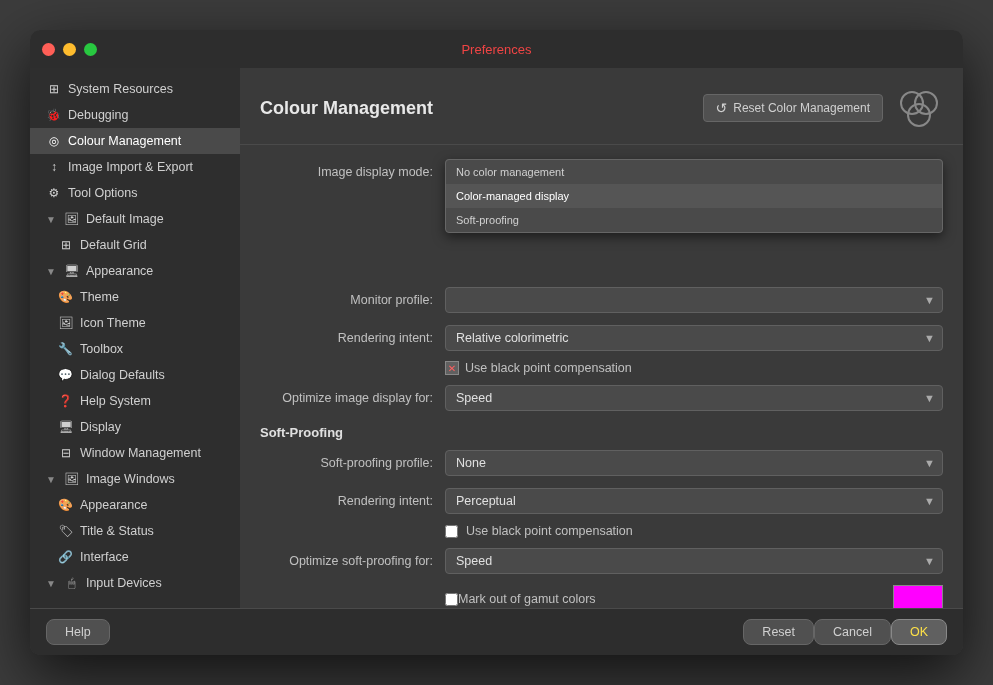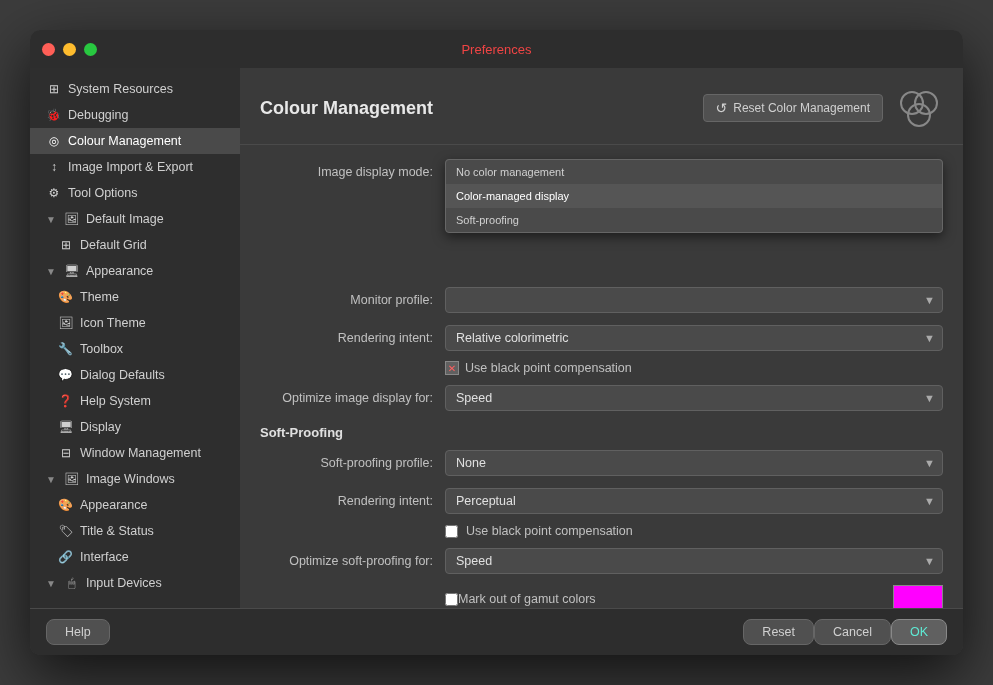--- a/index.html
+++ b/index.html
@@ -290,21 +290,21 @@
       border-radius: 8px;
       font-size: 12.5px;
       cursor: pointer;
       border: 1px solid #666;
       color: #d0d0d0;
       background: #505050;
     }
     .btn-primary {
       background: #606060;
       border-color: #888;
-      color: #5eead4;
+      color: #fde047;
     }
     .relative-pos { position: relative; }
   </style>
 </head>
 <body>
 
 <div class="window">
 
   <div class="titlebar">
     <div class="traffic-lights">

